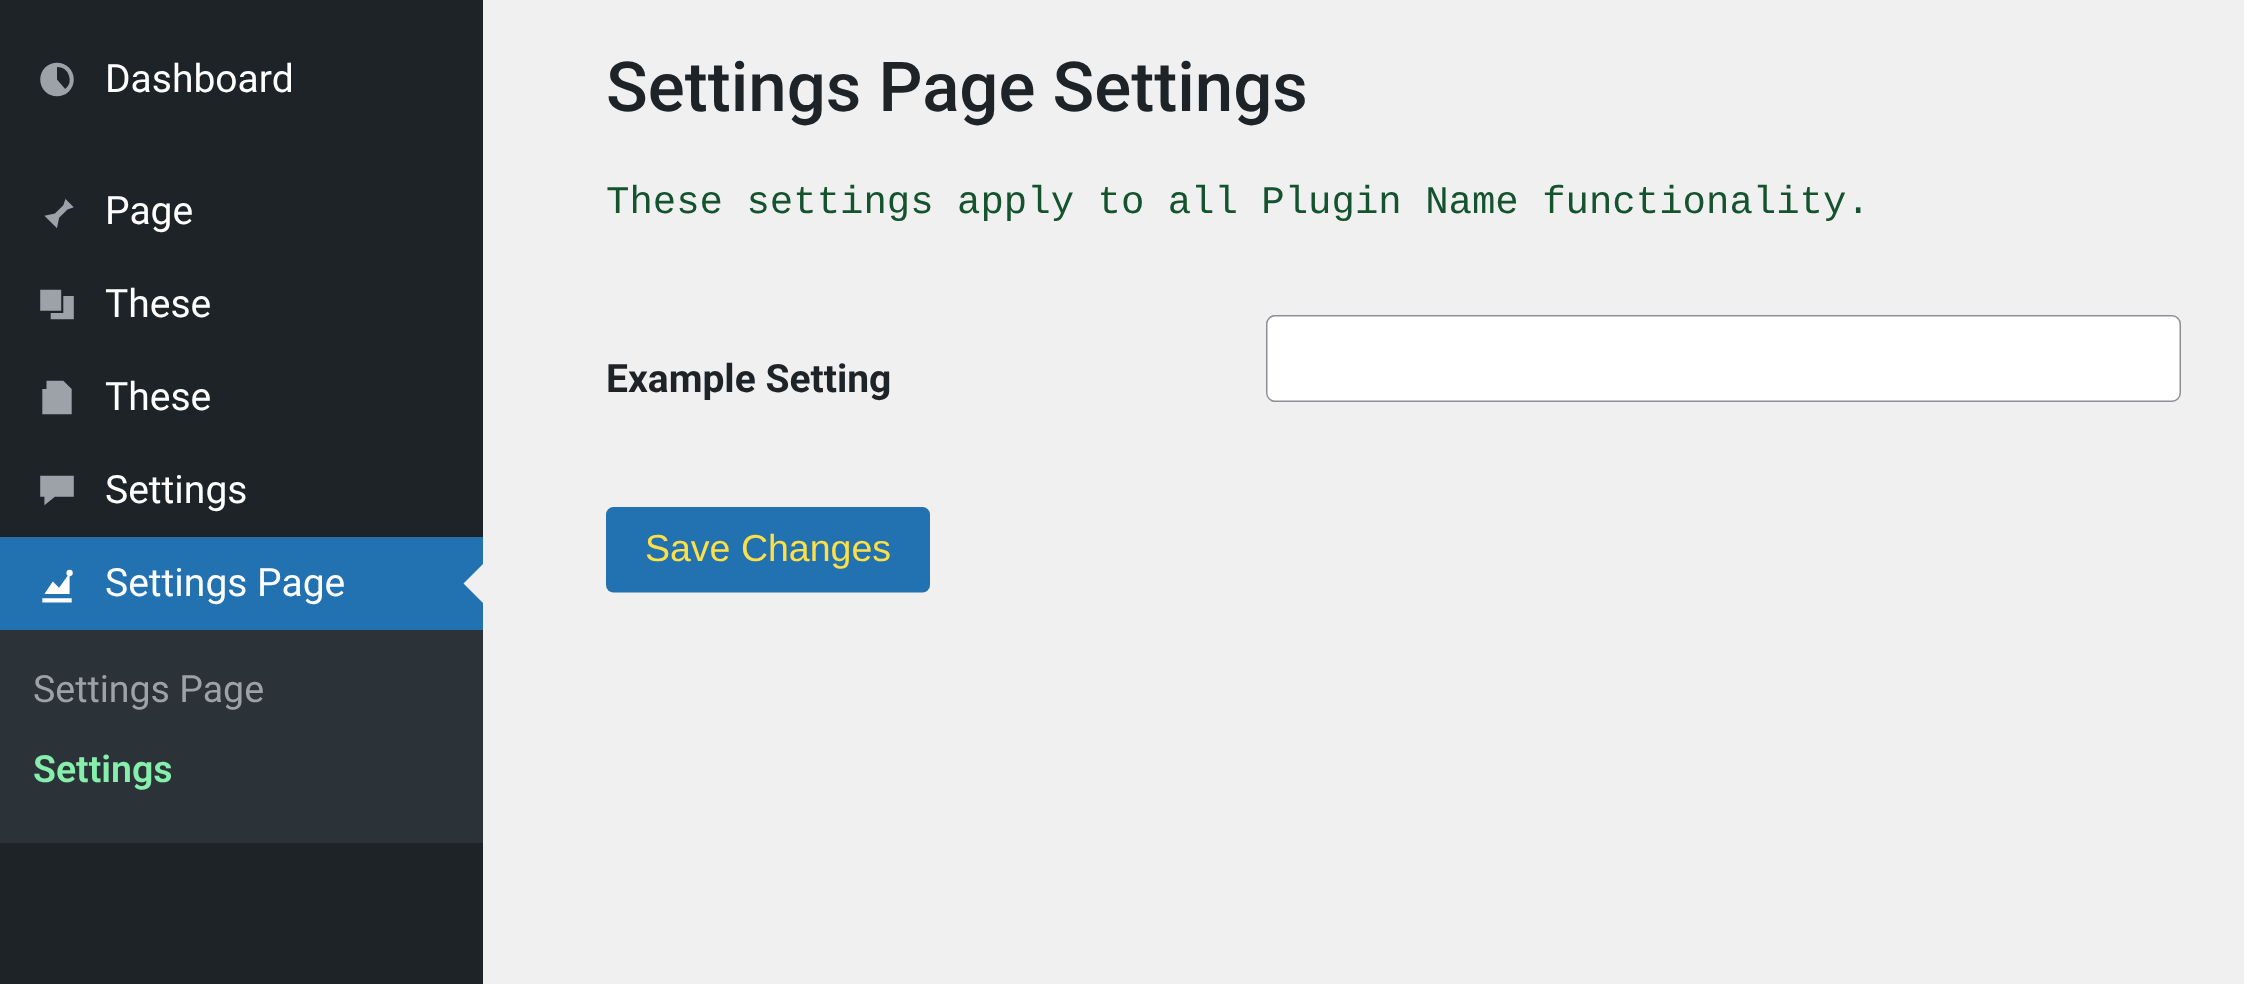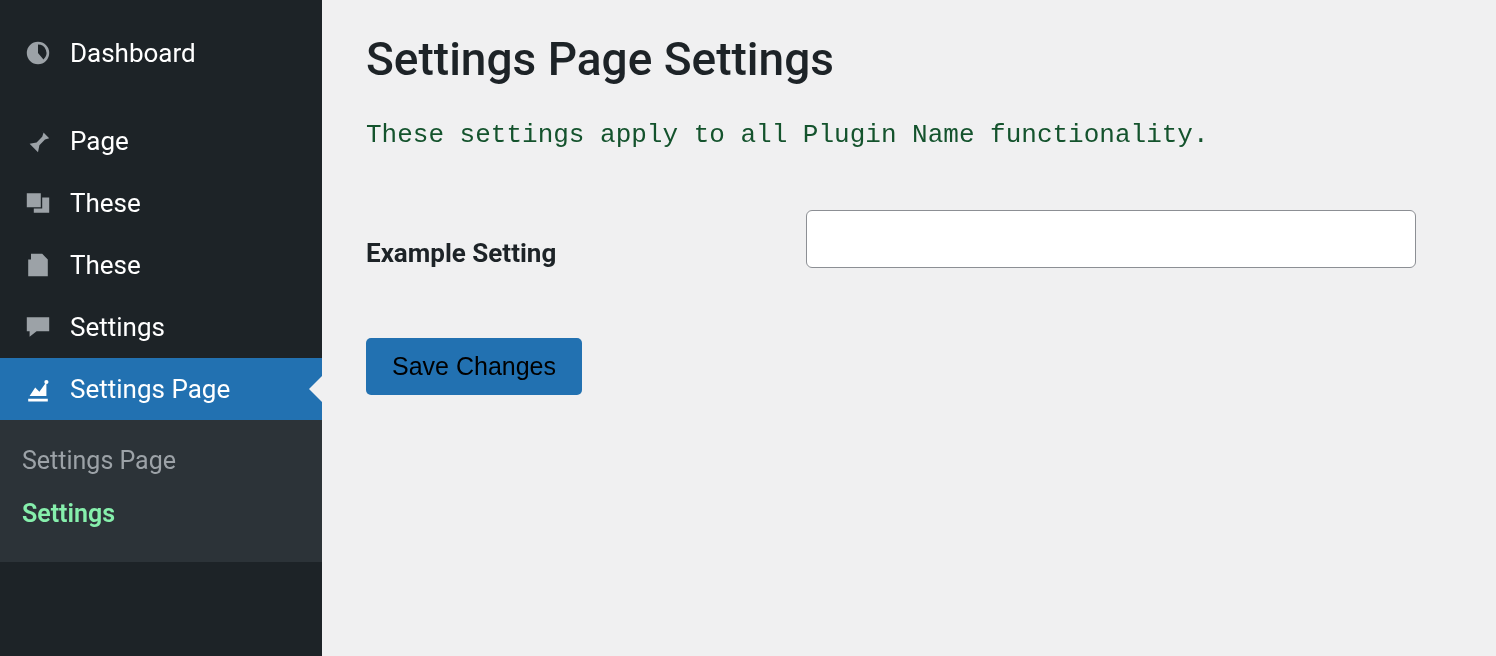--- a/index.html
+++ b/index.html
@@ -5,20 +5,21 @@
   * { box-sizing: border-box; margin: 0; padding: 0; }
   html, body {
     height: 100%;
     font-family: -apple-system, BlinkMacSystemFont, "Segoe UI", Roboto, Helvetica, Arial, sans-serif;
     background: #f0f0f1;
     color: #1d2327;
   }
   .wrap {
     display: flex;
     min-height: 100%;
+    gap: 38px;
   }
   
   .sidebar {
     width: 322px;
     background: #1d2327;
     color: #f0f0f1;
     flex-shrink: 0;
   }
   .menu { list-style: none; padding-top: 22px; }
   .menu li.item {
@@ -105,21 +106,21 @@
     height: 58px;
     font-size: 24px;
     padding: 6px 12px;
     border: 1px solid #8c8f94;
     border-radius: 6px;
     background: #ffffff;
   }
   .btn-primary {
     display: inline-block;
     background: #2271b1;
-    color: #000000;
+    color: #fde047;
     border: none;
     font-size: 25px;
     padding: 14px 26px;
     border-radius: 5px;
     cursor: pointer;
   }
 </style>
 </head>
 <body>
 

